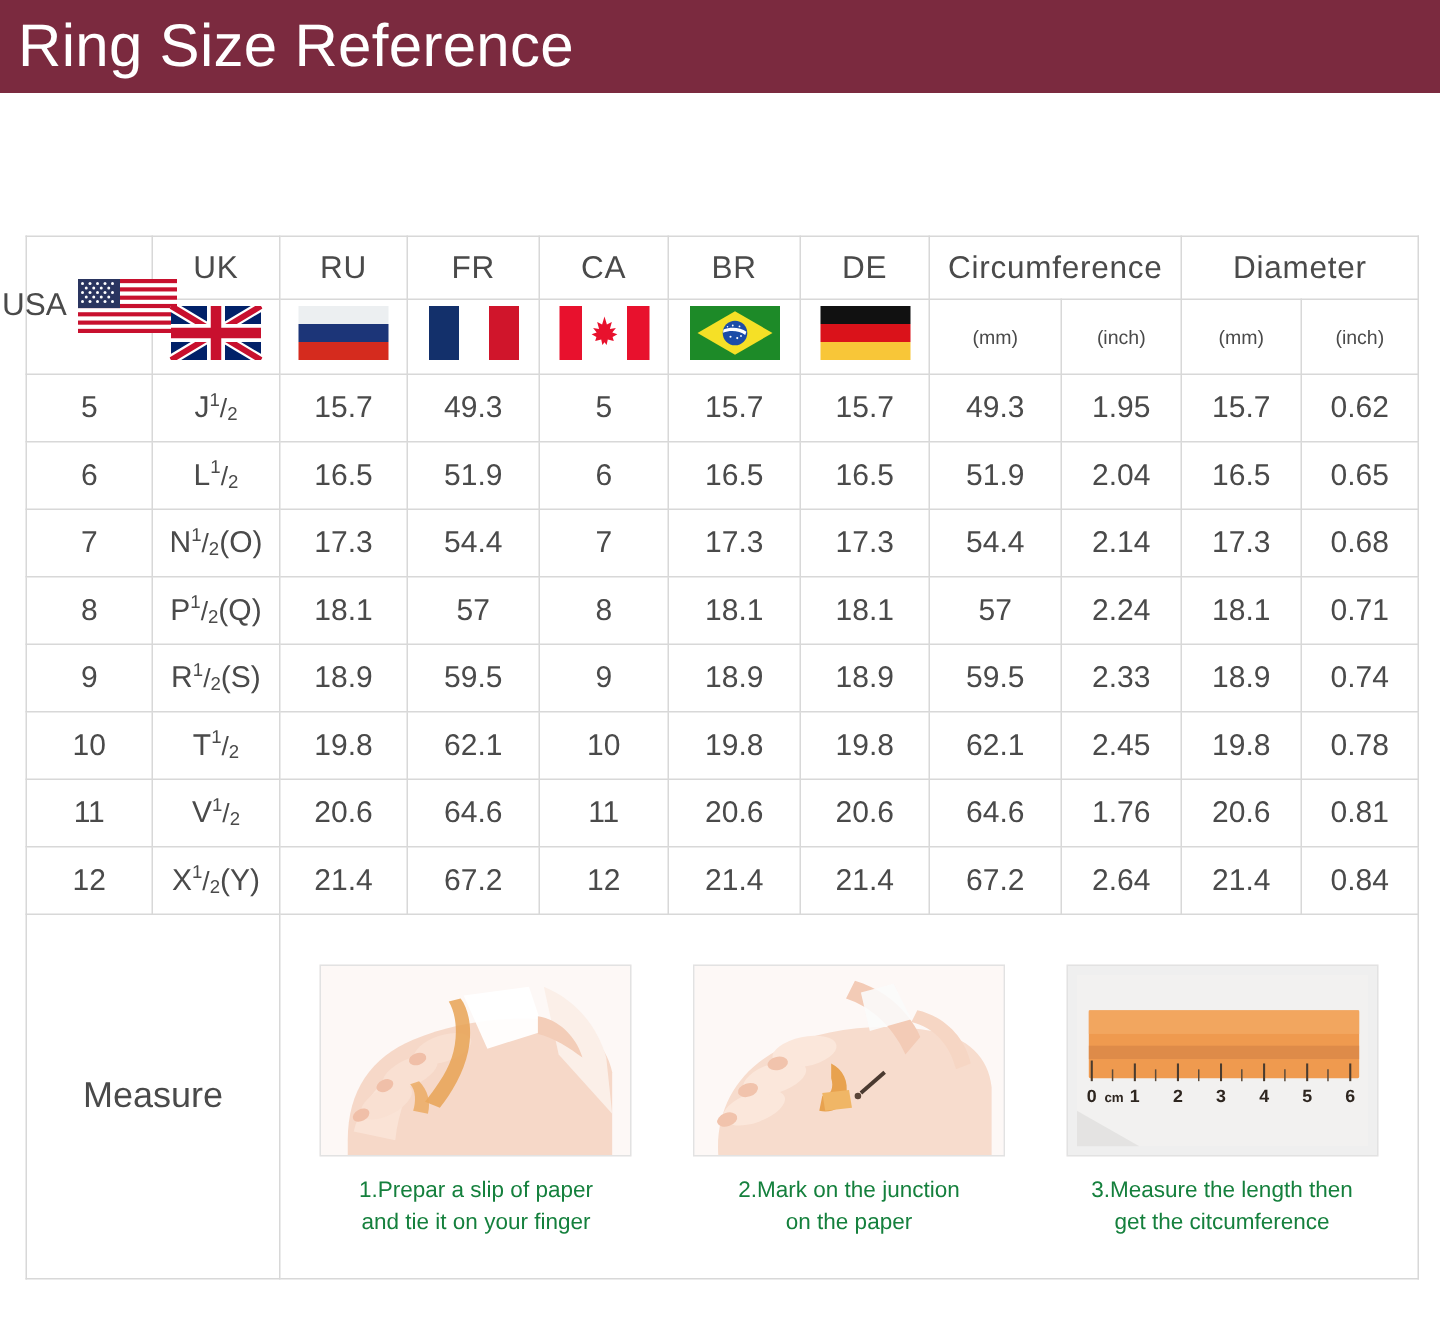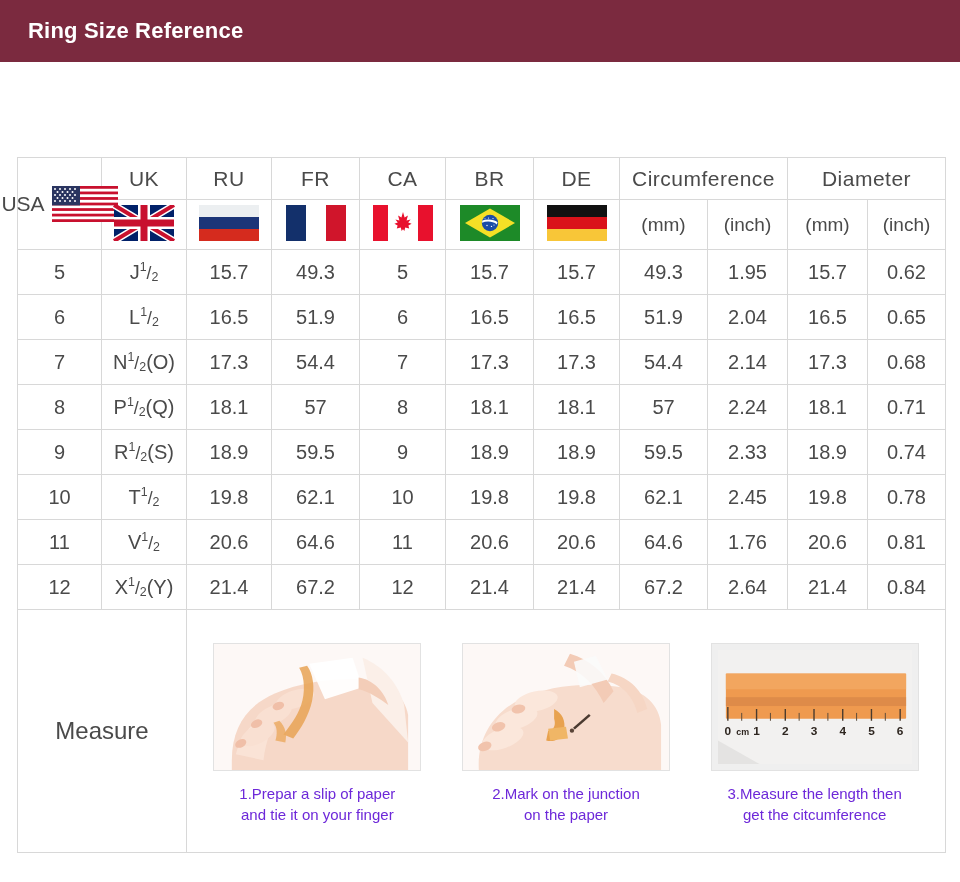--- a/index.html
+++ b/index.html
@@ -12,24 +12,24 @@
   #app { position: relative; width: 960px; height: 882px; background: #fff; }
 
   
   .banner {
     position: absolute; left: 0; top: 0; width: 960px; height: 62px;
     background: #7b2a3f;
     display: flex; align-items: center;
   }
   .banner-title {
     color: #ffffff;
-    font-size: 22px;
-    font-weight: 700;
+    font-size: 40px;
+    font-weight: 400;
     letter-spacing: .2px;
-    margin-left: 28px;
+    margin-left: 12px;
   }
 
   
   .chart-heading {
     position: absolute; left: 0; top: 88px; width: 960px;
     text-align: center;
     font-size: 26px; color: #4c4c4c; font-weight: 400;
   }
 
   
@@ -69,21 +69,21 @@
     letter-spacing: .5px;
   }
   th.hdr-usa {
     height: 92px;
     font-size: 21px;
     color: #808080;
     padding: 0;
   }
   .usa-stack { display: flex; flex-direction: row; align-items: center; justify-content: center; gap: 7px; }
   th.hdr-flag { height: 50px; padding: 2px 0; }
-  th.hdr-unit { height: 50px; font-size: 19px; color: #808080; }
+  th.hdr-unit { height: 50px; font-size: 13px; color: #808080; }
 
   td.data-cell {
     height: 45px;
     font-size: 20px;
     color: #4a4a4a;
   }
   .frac { font-size: 20px; letter-spacing: 0; white-space: nowrap; text-align: center; }
   .frac sup { font-size: 0.62em; vertical-align: super; line-height: 0; }
   .frac sub { font-size: 0.62em; vertical-align: baseline; line-height: 0; position: relative; top: 0.18em; }
   .frac .sl { font-size: 0.88em; }
@@ -107,21 +107,21 @@
   .photo {
     width: 208px; height: 128px;
     border: 1px solid #e2e2e2;
     background: #fdfafa;
     overflow: hidden;
     position: relative;
   }
   .photo svg { display: block; width: 100%; height: 100%; }
   .caption {
     margin-top: 13px;
-    font-size: 15px; color: #6d28d9; text-align: center; line-height: 1.35;
+    font-size: 15px; color: #15803d; text-align: center; line-height: 1.35;
   }
 </style>
 </head>
 <body>
 
 <div id="app">
 
   <div class="banner" style="background: rgb(123, 42, 63);">
     <div class="banner-title" style="color: rgb(255, 255, 255);">Ring Size Reference</div>
   </div>

